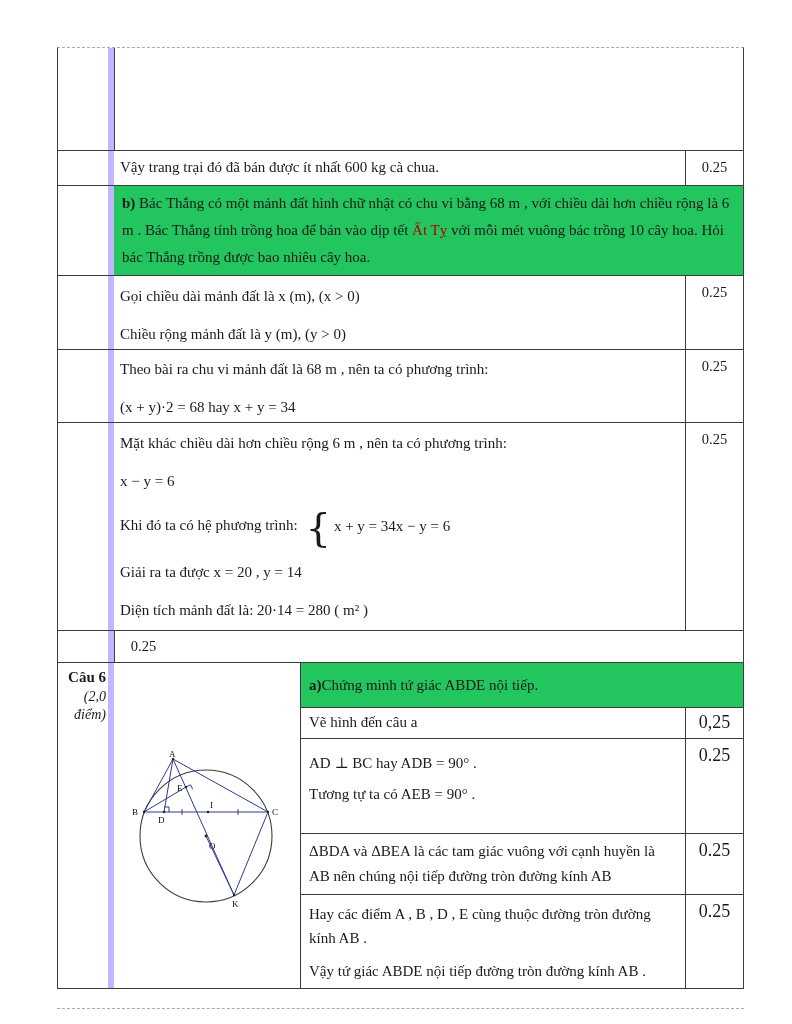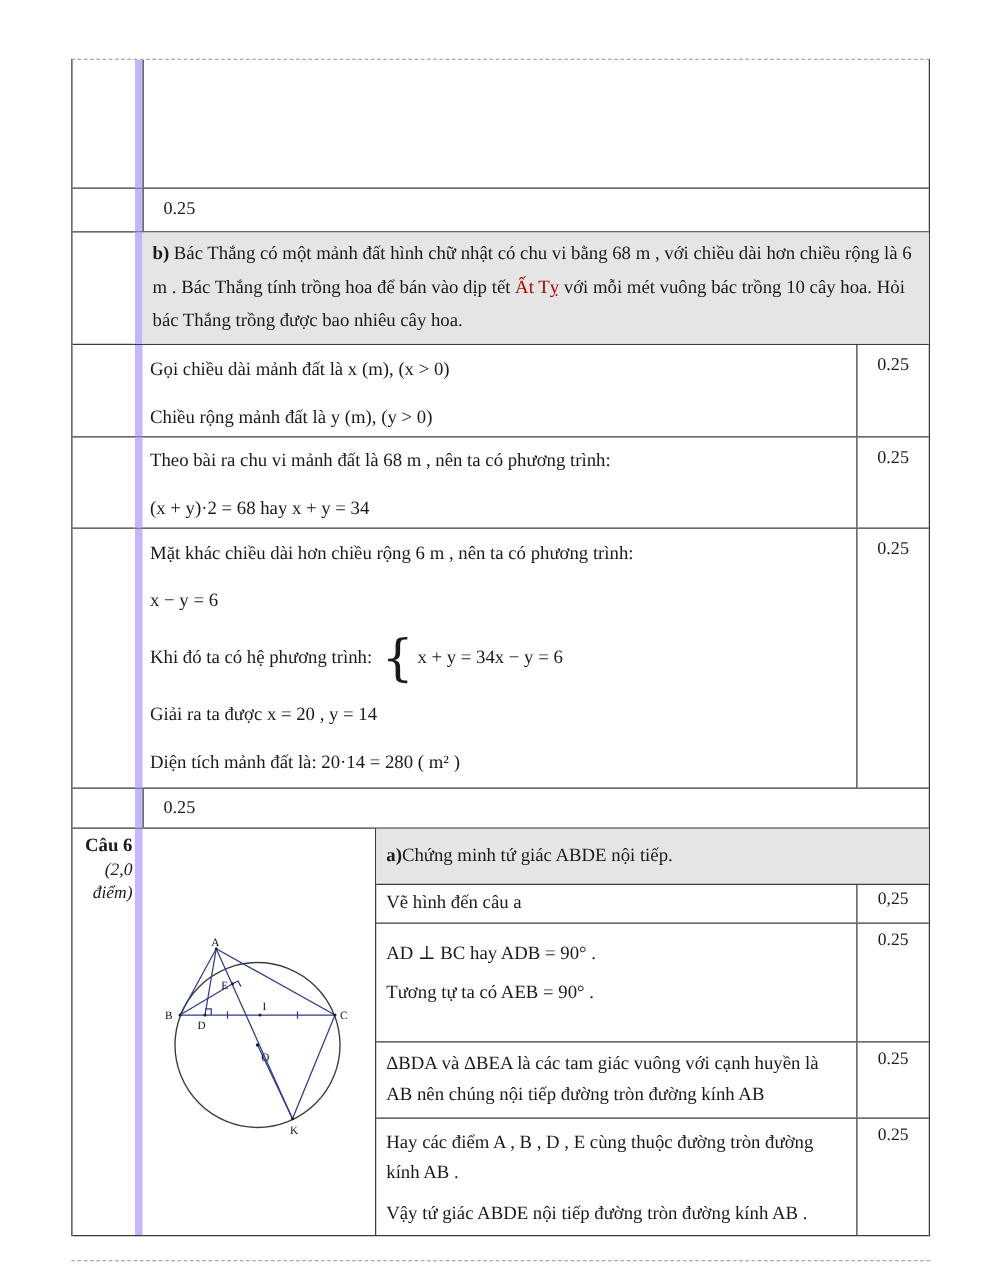--- a/index.html
+++ b/index.html
@@ -12,59 +12,62 @@
     position:absolute;left:57px;top:47px;width:687px;
     border-left:1px solid #3c3c3c;border-right:1px solid #3c3c3c;
     border-top:1px dashed #a9a9a9;box-sizing:border-box;
   }
   .row{display:flex;border-bottom:1px solid #3c3c3c;box-sizing:border-box;}
   .cq{width:56px;flex:none;border-right:6px solid #c4b5fd;box-sizing:border-box;
       text-align:right;padding:4px 2px;}
   .cm{flex:1;padding:6px 6px 4px 6px;box-sizing:border-box;}
   .cs{width:58px;flex:none;border-left:1px solid #3c3c3c;box-sizing:border-box;
       text-align:center;padding-top:6px;font-size:14.5px;}
-  .green{background:#e5e5e5;}
+  .green{background:#22c55e;}
   .mline{margin-bottom:17px;}
   .mline:last-child{margin-bottom:0;}
   .red{color:#b30000;}
   .qlabel{font-weight:bold;}
   .qpoints{font-style:italic;font-size:14px;line-height:1.25;}
   .sys{display:inline-flex;align-items:center;vertical-align:middle;}
   .brace{font-family:"DejaVu Serif",serif;font-size:40px;font-weight:300;
          line-height:.9;margin:0 3px 0 4px;}
   .stack{display:inline-flex;flex-direction:row;line-height:1.45;}
   
   .cau6-main{display:flex;padding:0;}
   .fig{width:186px;flex:none;padding-top:82px;display:flex;justify-content:center;align-items:flex-start;}
   .subtable{flex:1;border-left:1px solid #3c3c3c;display:flex;flex-direction:column;box-sizing:border-box;}
   .srow{display:flex;border-bottom:1px solid #3c3c3c;box-sizing:border-box;}
   .srow.last{border-bottom:none;flex:1;}
   .sa{flex:1;padding:12px 8px 4px 8px;}
   .sc{flex:1;padding:5px 8px;box-sizing:border-box;}
   .ss{width:58px;flex:none;border-left:1px solid #3c3c3c;box-sizing:border-box;
-      text-align:center;padding-top:4px;font-size:14px;}
+      text-align:center;padding-top:4px;font-size:18px;}
   .sp-top{margin-top:9px;}
   .page-break-bottom{
     position:absolute;left:57px;top:1008px;width:687px;
     border-top:1px dashed #a9a9a9;
   }
   b{font-weight:bold;}
 </style>
 </head>
 <body>
 
 <div class="doc-table">
 
   <div class="row" style="min-height:103px">
     <div class="cq"></div>
     <div class="cs"></div>
   </div>
 
   <div class="row" style="min-height:35px">
     <div class="cq"></div>
+    <div class="cm">
+      <span>Vậy trang trại đó đã bán được ít nhất </span><span>600 kg</span><span> cà chua.</span>
+    </div>
     <div class="cs">0.25</div>
   </div>
 
   <div class="row" style="min-height:83px">
     <div class="cq"></div>
     <div class="cm green" style="line-height:1.8;padding:4px 8px">
       <b>b)</b><span> Bác Thắng có một mảnh đất hình chữ nhật có chu vi bằng </span><span>68 m</span><span> , với chiều dài hơn chiều rộng là </span><span>6 m</span><span> . Bác Thắng tính trồng hoa để bán vào dịp tết </span><span class="red">Ất Tỵ</span><span> với mỗi mét vuông bác trồng </span><span>10</span><span> cây hoa. Hỏi bác Thắng trồng được bao nhiêu cây hoa.</span>
     </div>
   </div>
 

